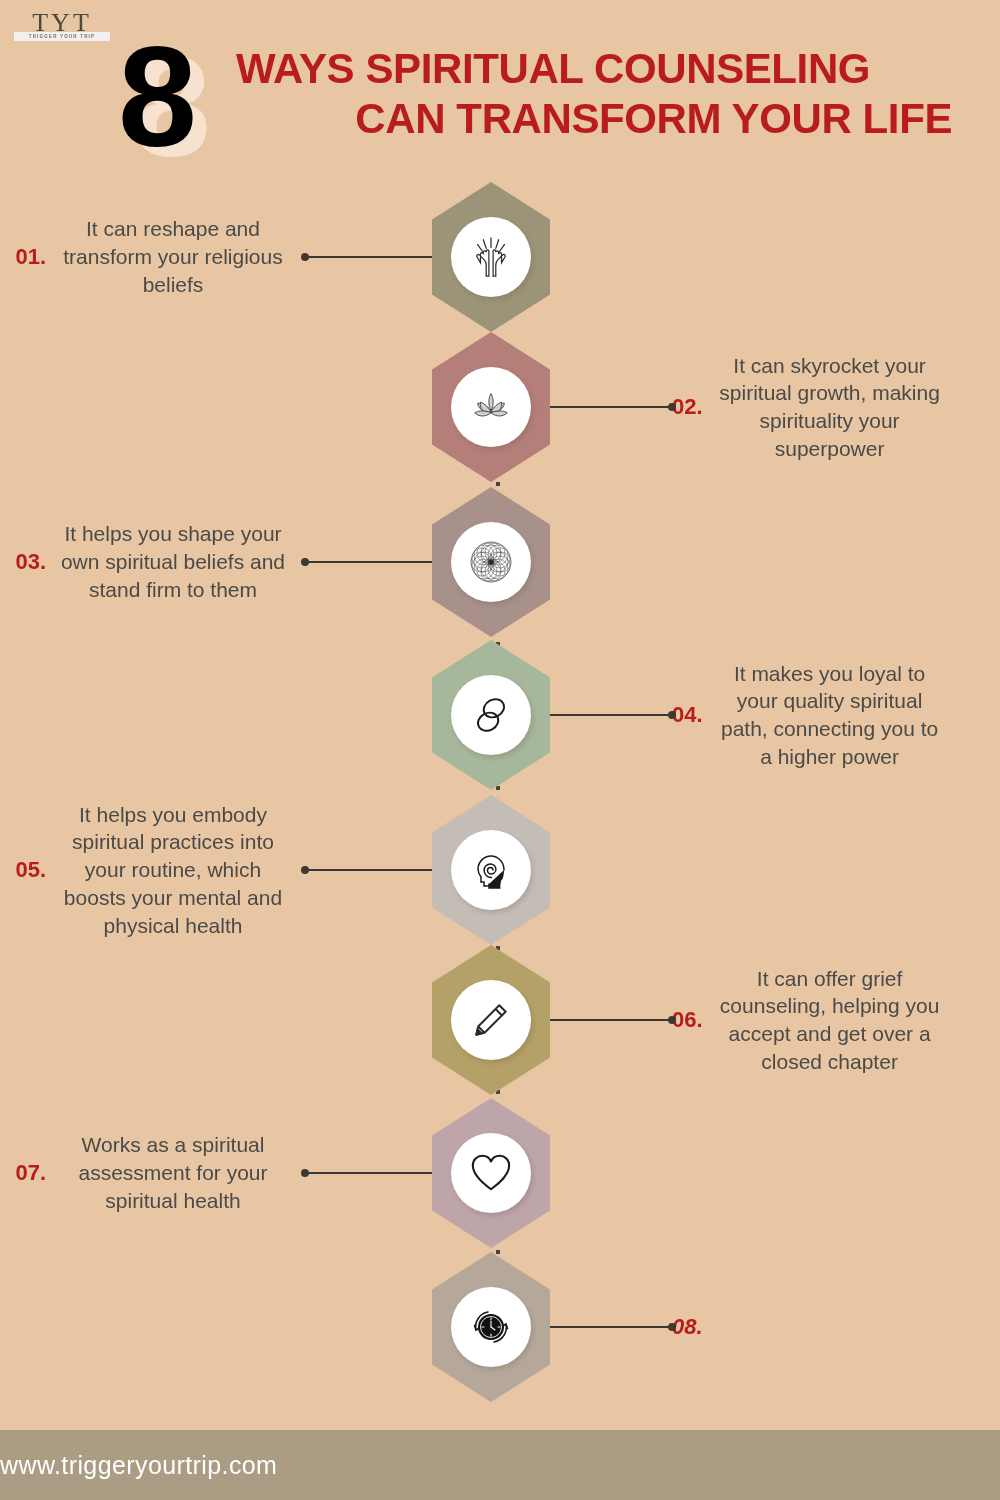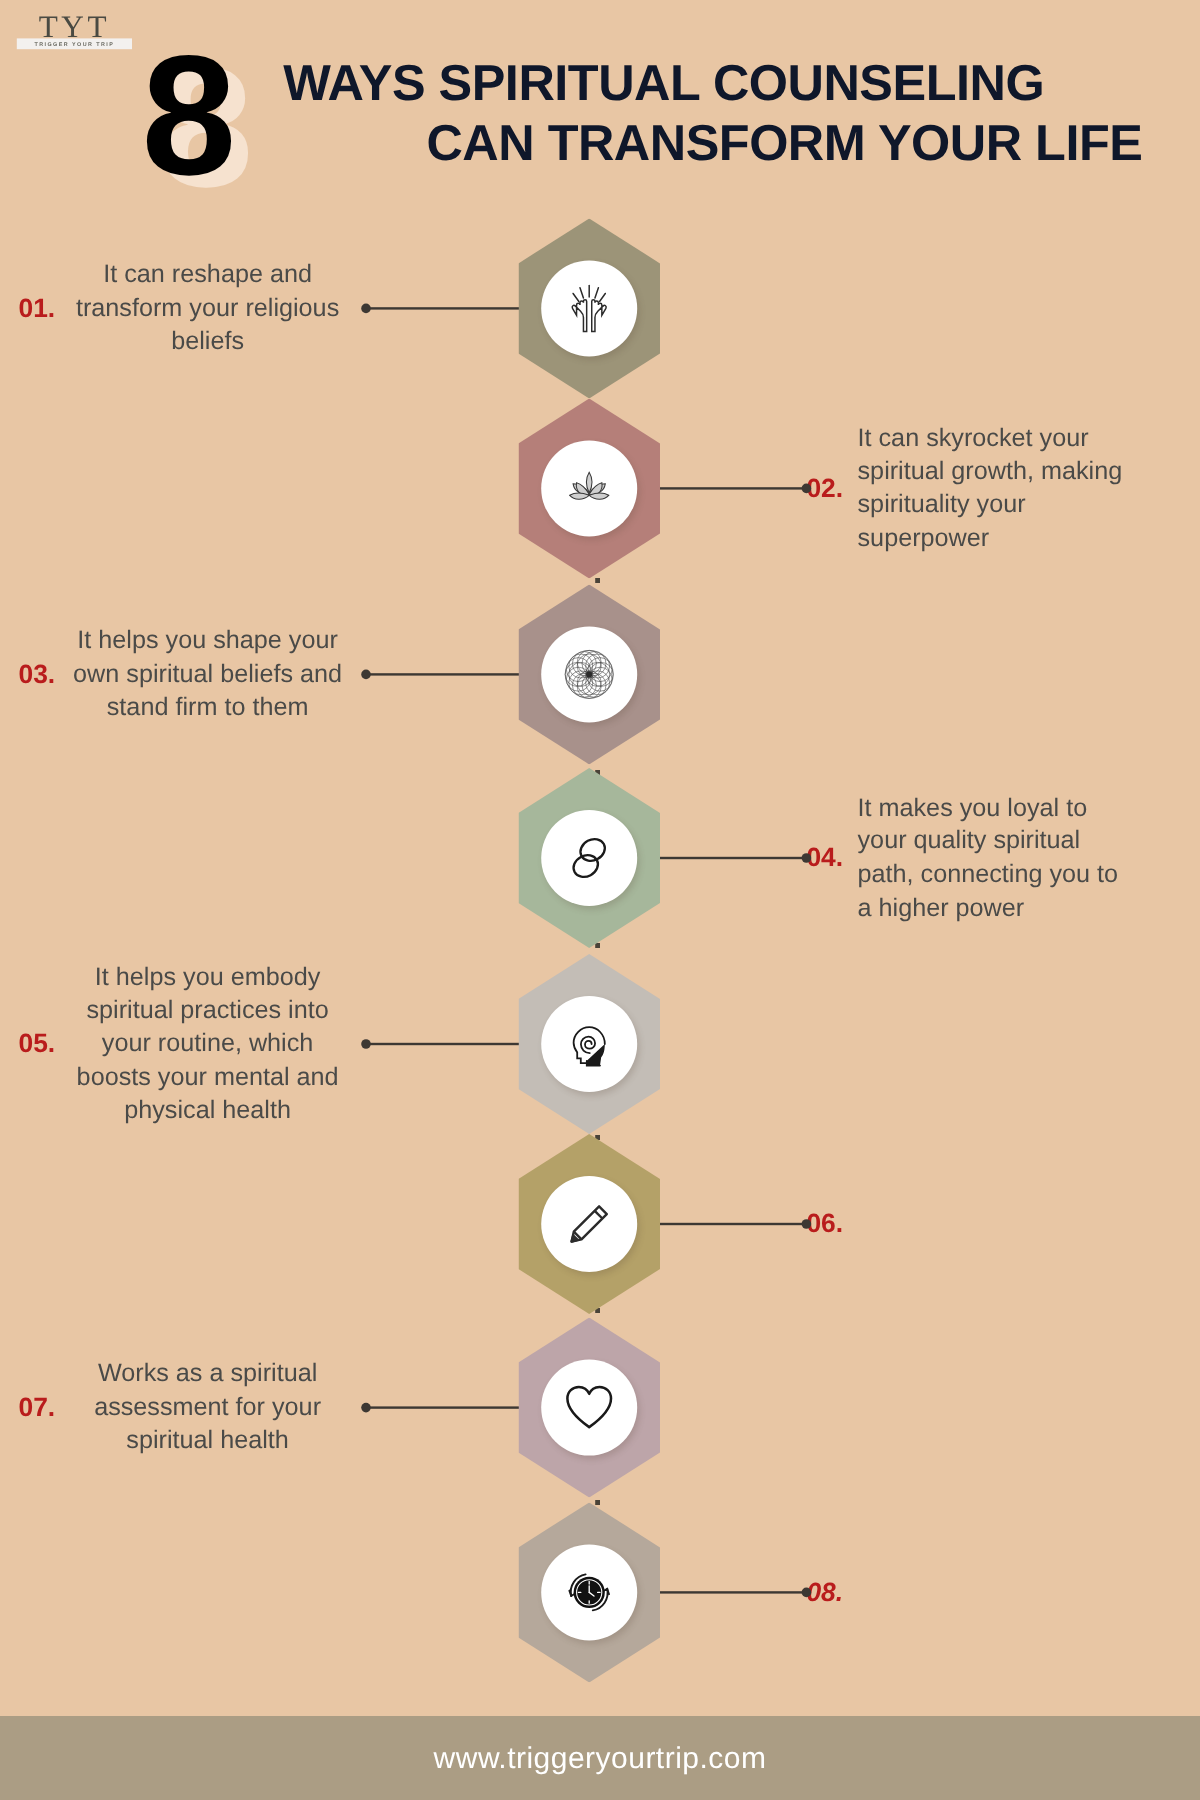--- a/index.html
+++ b/index.html
@@ -80,21 +80,21 @@
   .title-block {
     position: absolute;
     left: 236px;
     top: 26px;
     width: 720px;
     text-align: left;
   }
   .title-line {
     font-size: 42px;
     font-weight: 800;
-    color: #0f172a;
+    color: #b91c1c;
     line-height: 1.18;
     letter-spacing: -0.4px;
     white-space: nowrap;
   }
   .title-line.l2 { text-align: right; padding-right: 4px; }
 
   
   .timeline-dots {
     position: absolute;
     left: 496px;
@@ -186,34 +186,34 @@
   }
   .caption {
     font-size: 21px;
     line-height: 1.32;
     color: #4a4a48;
     font-weight: 400;
     max-width: 230px;
   }
   .side.left .caption  { text-align: center; order: 2; }
   .side.left .num      { order: 1; }
-  .side.right .caption { text-align: left; order: 2; }
+  .side.right .caption { text-align: center; order: 2; }
   .side.right .num     { order: 1; }
 
   
   .footer {
     position: absolute;
     left: 0;
     bottom: 0;
     width: 1000px;
     height: 70px;
     background: #ab9d84;
     display: flex;
     align-items: center;
-    justify-content: center;
+    justify-content: flex-start;
   }
   .footer-url {
     color: #ffffff;
     font-size: 25px;
     letter-spacing: 0.4px;
     font-family: "Liberation Sans", sans-serif;
   }
 </style>
 </head>
 <body>
@@ -357,20 +357,21 @@
       <path d="M22 38 l0 4 l11 0 l1 -7 c2-2 3-6 3-11" fill="#1a1a1a" stroke="none"></path>
       <path d="M22 38 l0 4 l11 0"></path>
       <path d="M26 24 c0-1.6 -1.3-2.6 -2.6-2.6 c-1.6 0 -2.9 1.3 -2.9 3 c0 2 1.7 3.5 3.8 3.5 c2.5 0 4.6-2 4.6-4.6 c0-3 -2.5-5.4 -5.5-5.4 c-3.5 0 -6.3 2.9 -6.3 6.4 c0 4 3.3 7.3 7.4 7.3"></path>
     </svg>
         </span>
     </div>
   </div>
     <div class="row" style="top: 945px;">
     <div class="side right">
       <span class="num">06.</span>
+      <span class="caption">It can offer grief counseling, helping you accept and get over a closed chapter</span>
     </div>
     <div class="conn right">
       <span class="knob"></span>
     </div>
     <div class="hex" style="background:#b4a168"></div>
     <div class="hex-inner" style="left:491px; top:75px;">
       <span>
           <svg width="44" height="44" viewBox="0 0 48 48" fill="none" stroke="#2b2b2b" stroke-width="2.2" stroke-linejoin="round">
       <path d="M33 8 l7 7 l-23 23 l-9 2 l2 -9 Z"></path>
       <path d="M29 12 l7 7"></path>

